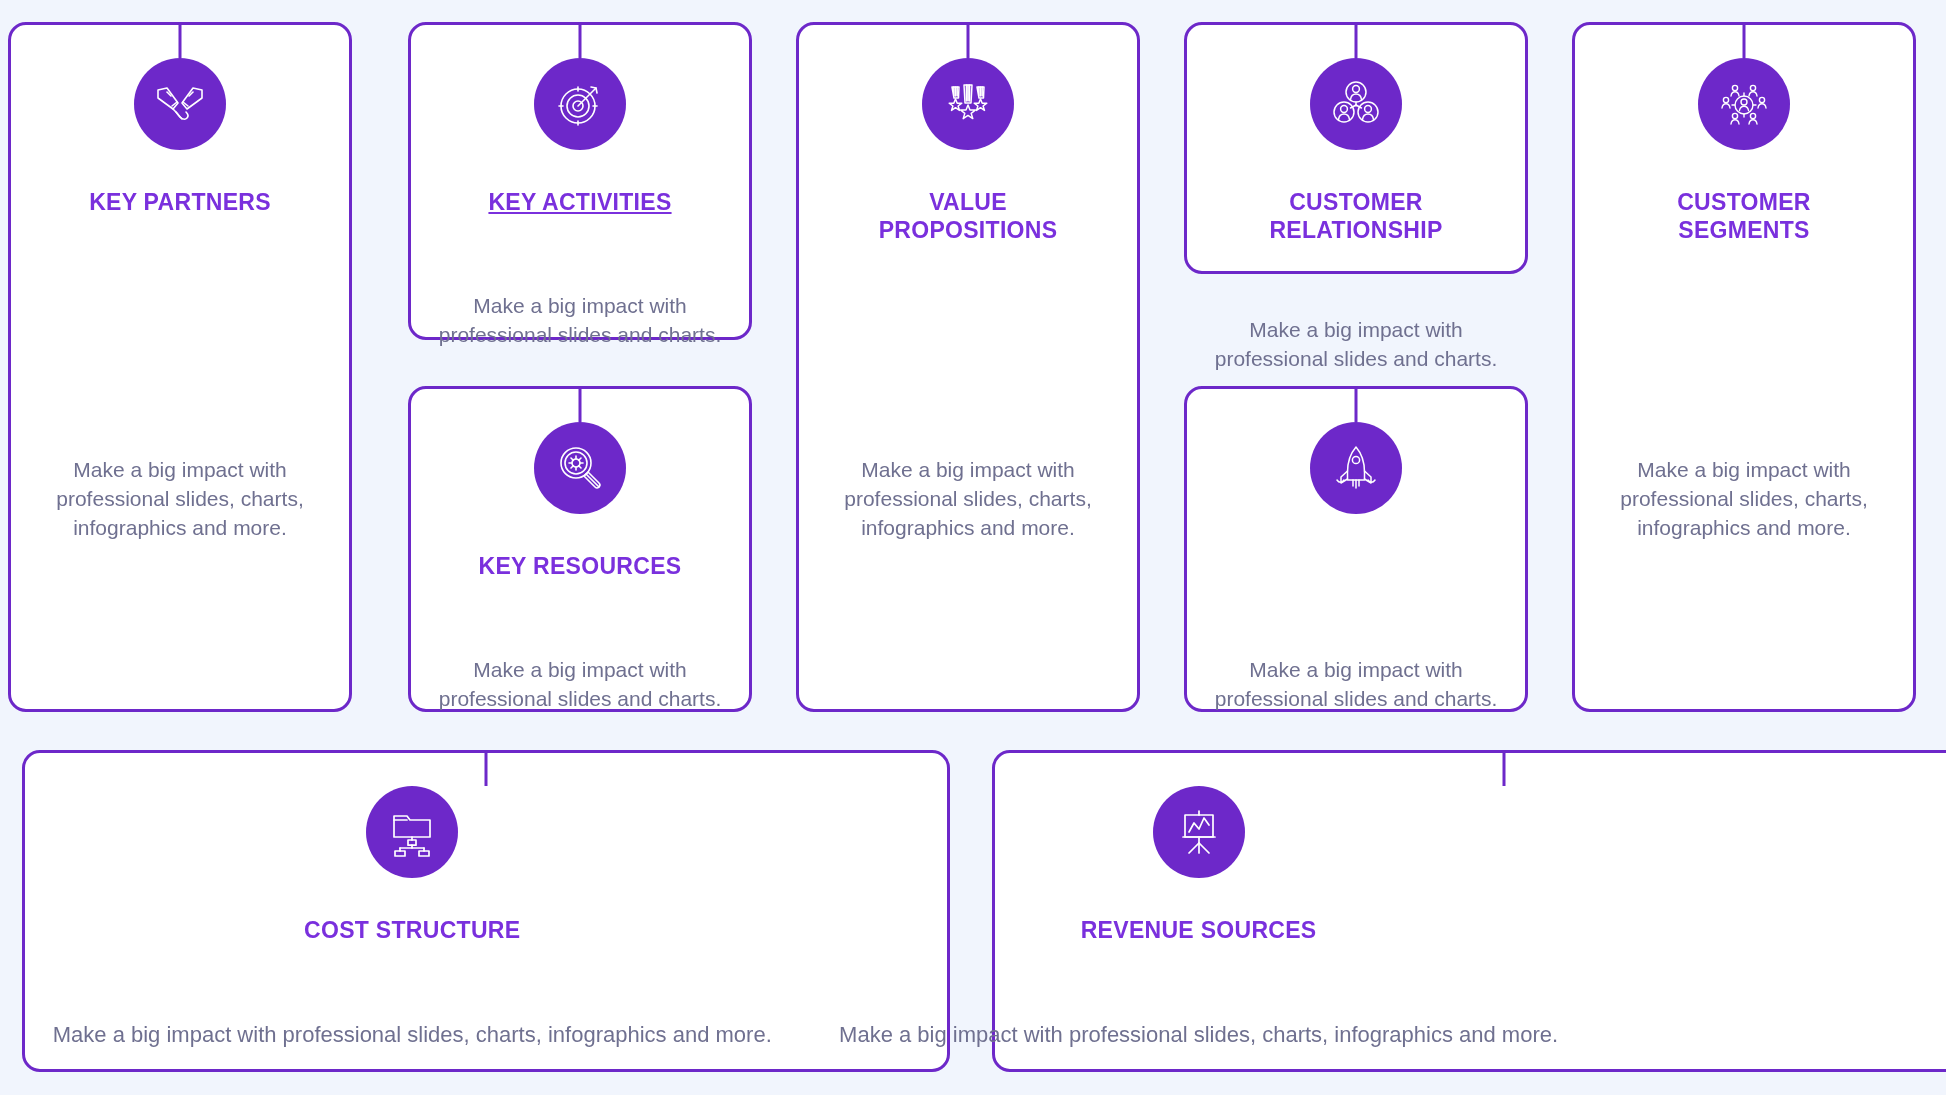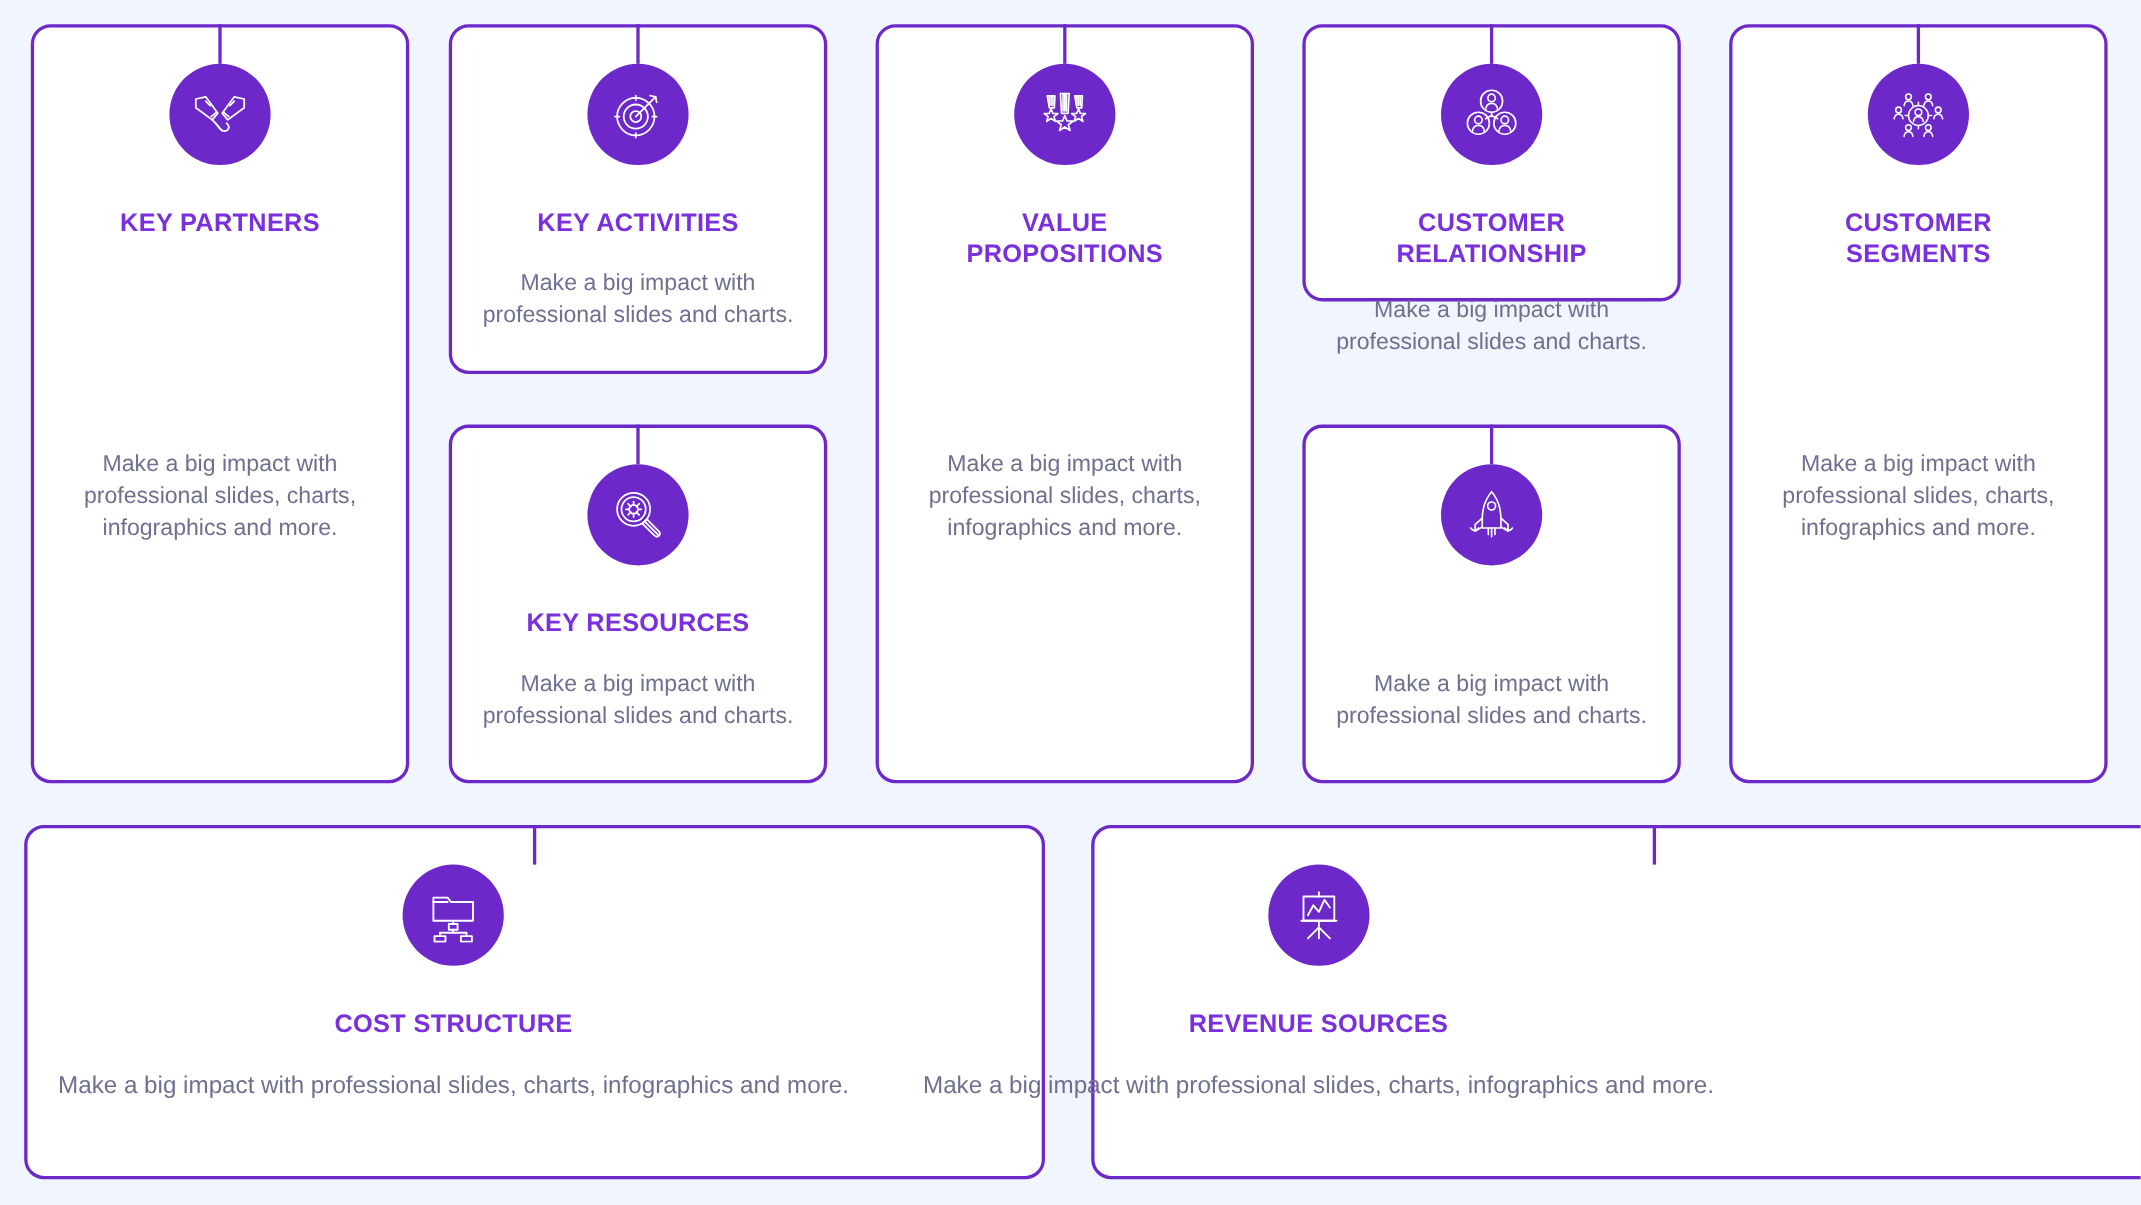--- a/index.html
+++ b/index.html
@@ -71,36 +71,37 @@
   .card-body {
     position: absolute;
     left: 0;
     width: 100%;
     text-align: center;
     color: #6f7090;
     font-size: 21px;
     line-height: 29px;
     padding: 0 18px;
     white-space: pre-line;
-  }
-
-  
-
-  
-  #card-key-partners { left: 28px;  top: 22px;  width: 344px; height: 690px; padding-left: 22px; }
+    margin-top: 48px;
+  }
+
+  
+
+  
+  #card-key-partners { left: 8px;  top: 22px;  width: 344px; height: 690px; padding-left: 22px; }
   #card-key-partners .stem   { height: 36px; }
   #card-key-partners .badge  { top: 33px; width: 92px; height: 92px; }
   #card-key-partners .card-title { top: 163px; }
   #card-key-partners .card-body  { top: 382px; }
 
   
   #card-key-activities { left: 408px; top: 22px; width: 344px; height: 318px; }
   #card-key-activities .stem   { height: 36px; }
   #card-key-activities .badge  { top: 33px; width: 92px; height: 92px; }
-  #card-key-activities .card-title { top: 163px; }
+  #card-key-activities .card-title { top: 163px; text-decoration: underline; }
   #card-key-activities .card-body  { top: 218px; }
 
   
   #card-key-resources { left: 408px; top: 386px; width: 344px; height: 326px; }
   #card-key-resources .stem   { height: 36px; }
   #card-key-resources .badge  { top: 33px; width: 92px; height: 92px; }
   #card-key-resources .card-title { top: 163px; }
   #card-key-resources .card-body  { top: 218px; }
 
   

